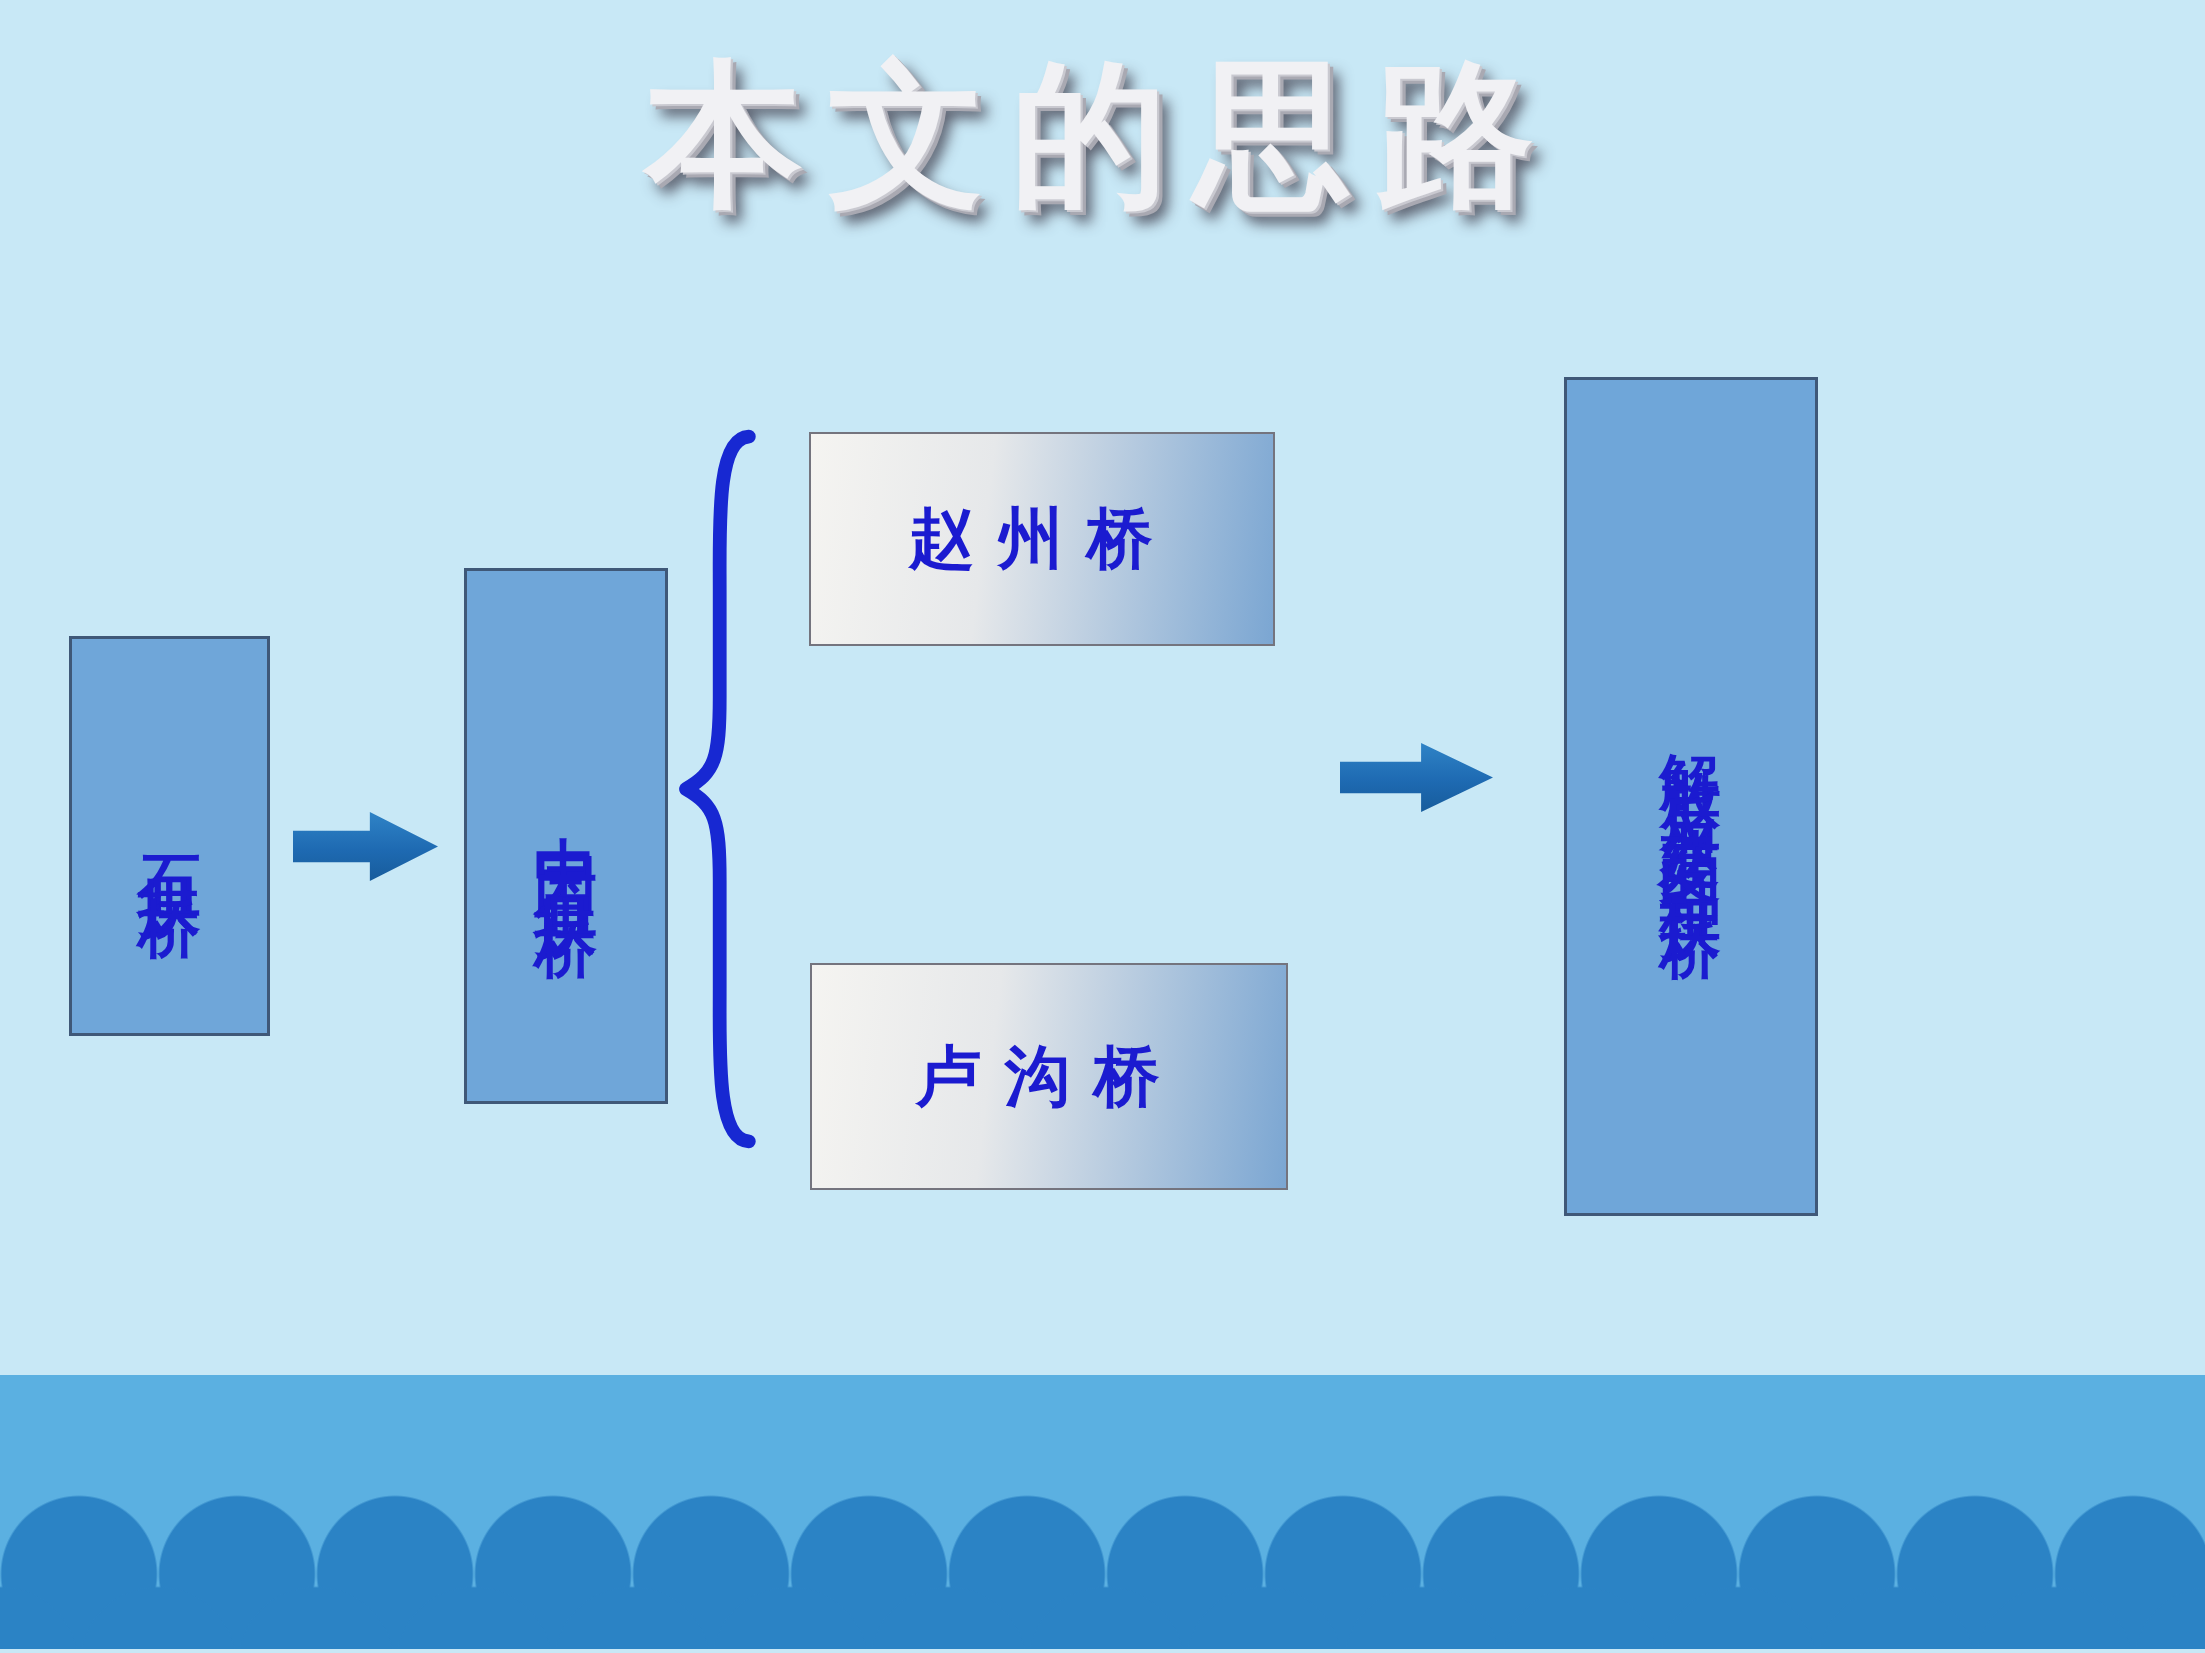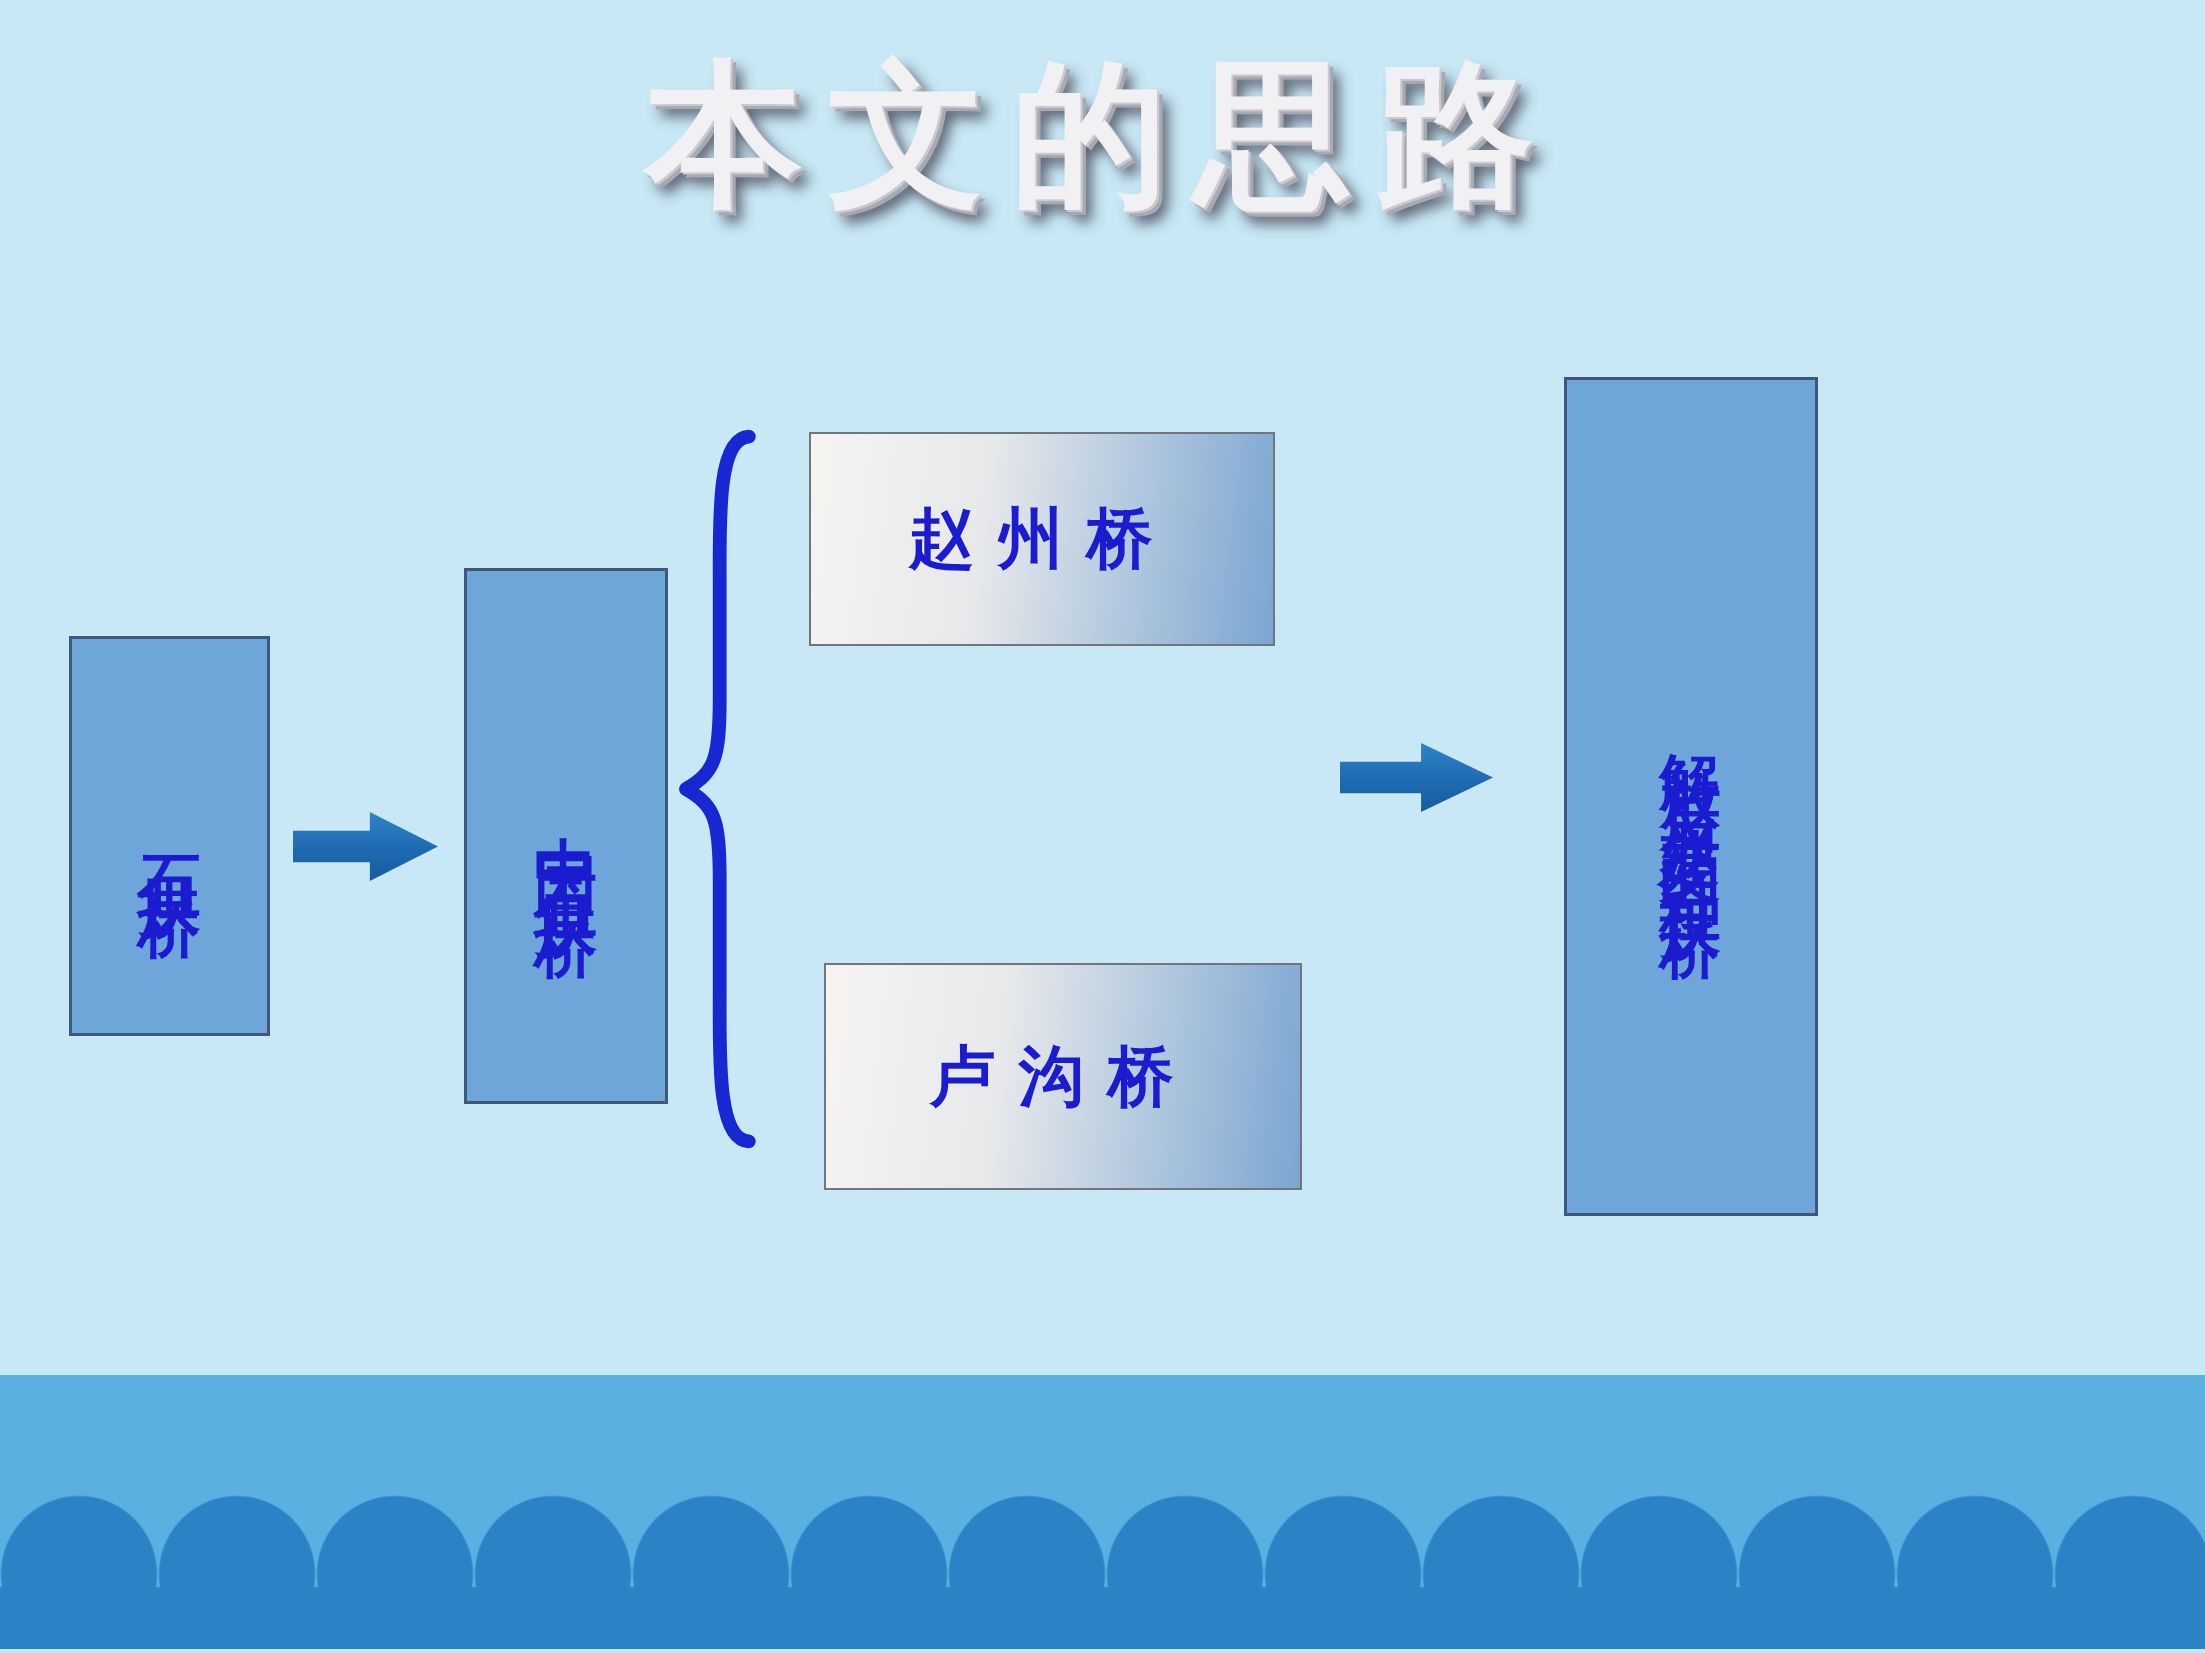--- a/index.html
+++ b/index.html
@@ -69,21 +69,21 @@
     display: flex;
     align-items: center;
     justify-content: center;
     color: #1b1bd0;
     font-size: 66px;
     font-weight: bold;
     letter-spacing: 23px;
     font-family: "DejaVu Serif", serif;
   }
   .gbox-top    { left: 809px; top: 432px;  width: 466px; height: 214px; text-align: center; }
-  .gbox-bottom { left: 810px; top: 963px; width: 478px; height: 227px; margin-left: 14px; }
+  .gbox-bottom { left: 810px; top: 963px; width: 478px; height: 227px; }
 
   
   .arrow {
     position: absolute;
     background: linear-gradient(180deg, #2f83c6 0%, #1e6ab2 55%, #175c9c 100%);
     clip-path: polygon(0% 27%, 53% 27%, 53% 0%, 100% 50%, 53% 100%, 53% 73%, 0% 73%);
   }
   .arrow-1 { left: 293px;  top: 812px; width: 145px; height: 69px; }
   .arrow-2 { left: 1340px; top: 743px;  width: 153px; height: 69px; }
 

